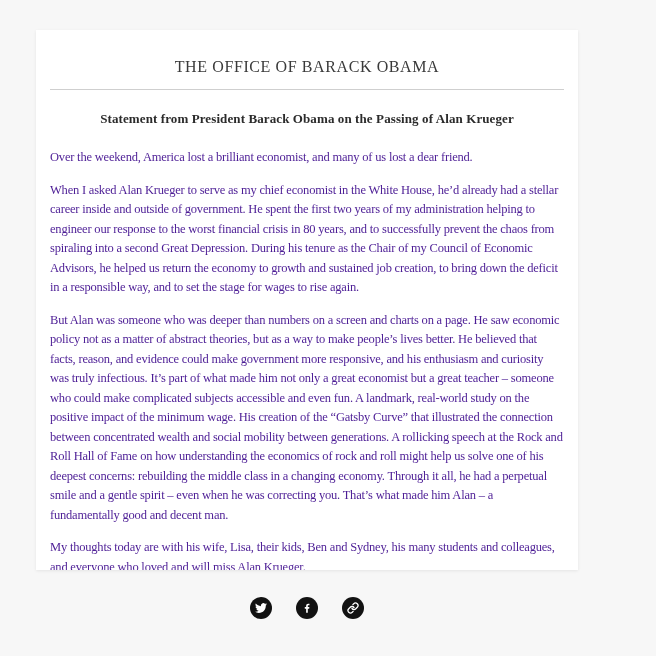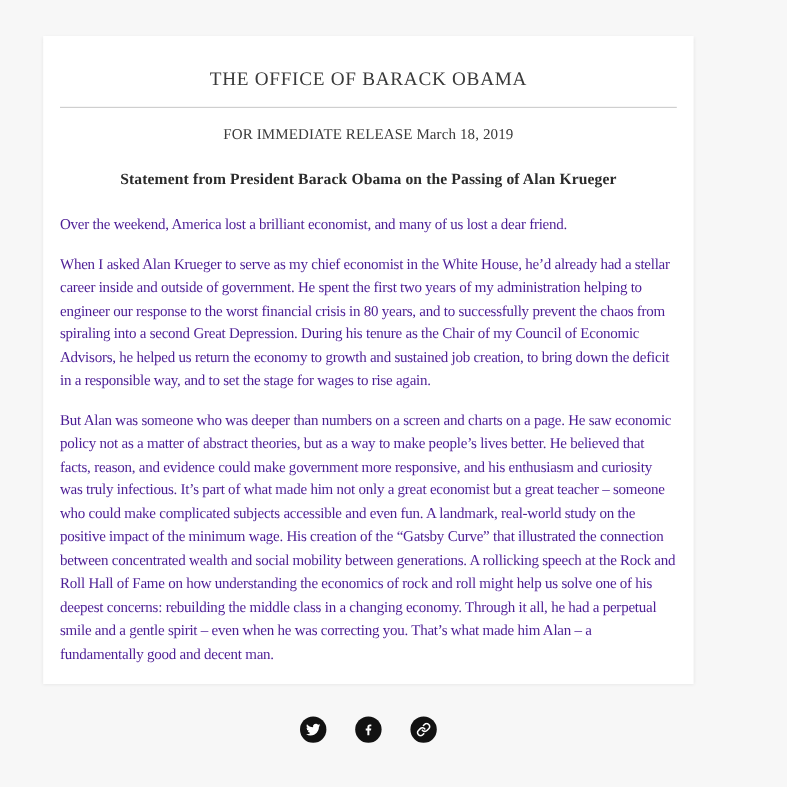--- a/index.html
+++ b/index.html
@@ -97,21 +97,20 @@
 <body>
 
 <div class="page">
 
   <div class="card">
 
     <h1 class="doc-title">THE OFFICE OF BARACK OBAMA</h1>
 
     <hr class="rule">
 
-    <div class="release-line">FOR IMMEDIATE RELEASE March 18, 2019</div>
 
     <div class="headline">Statement from President Barack Obama on the Passing of Alan Krueger</div>
 
     <div class="body-text">
       <p>Over the weekend, America lost a brilliant economist, and many of us lost a dear friend.</p>
       <p>When I asked Alan Krueger to serve as my chief economist in the White House, he’d already had a stellar career inside and outside of government. He spent the first two years of my administration helping to engineer our response to the worst financial crisis in 80 years, and to successfully prevent the chaos from spiraling into a second Great Depression. During his tenure as the Chair of my Council of Economic Advisors, he helped us return the economy to growth and sustained job creation, to bring down the deficit in a responsible way, and to set the stage for wages to rise again.</p>
       <p>But Alan was someone who was deeper than numbers on a screen and charts on a page. He saw economic policy not as a matter of abstract theories, but as a way to make people’s lives better. He believed that facts, reason, and evidence could make government more responsive, and his enthusiasm and curiosity was truly infectious. It’s part of what made him not only a great economist but a great teacher – someone who could make complicated subjects accessible and even fun. A landmark, real-world study on the positive impact of the minimum wage. His creation of the “Gatsby Curve” that illustrated the connection between concentrated wealth and social mobility between generations. A rollicking speech at the Rock and Roll Hall of Fame on how understanding the economics of rock and roll might help us solve one of his deepest concerns: rebuilding the middle class in a changing economy. Through it all, he had a perpetual smile and a gentle spirit – even when he was correcting you. That’s what made him Alan – a fundamentally good and decent man.</p>
       <p>My thoughts today are with his wife, Lisa, their kids, Ben and Sydney, his many students and colleagues, and everyone who loved and will miss Alan Krueger.</p>
     </div>
 

